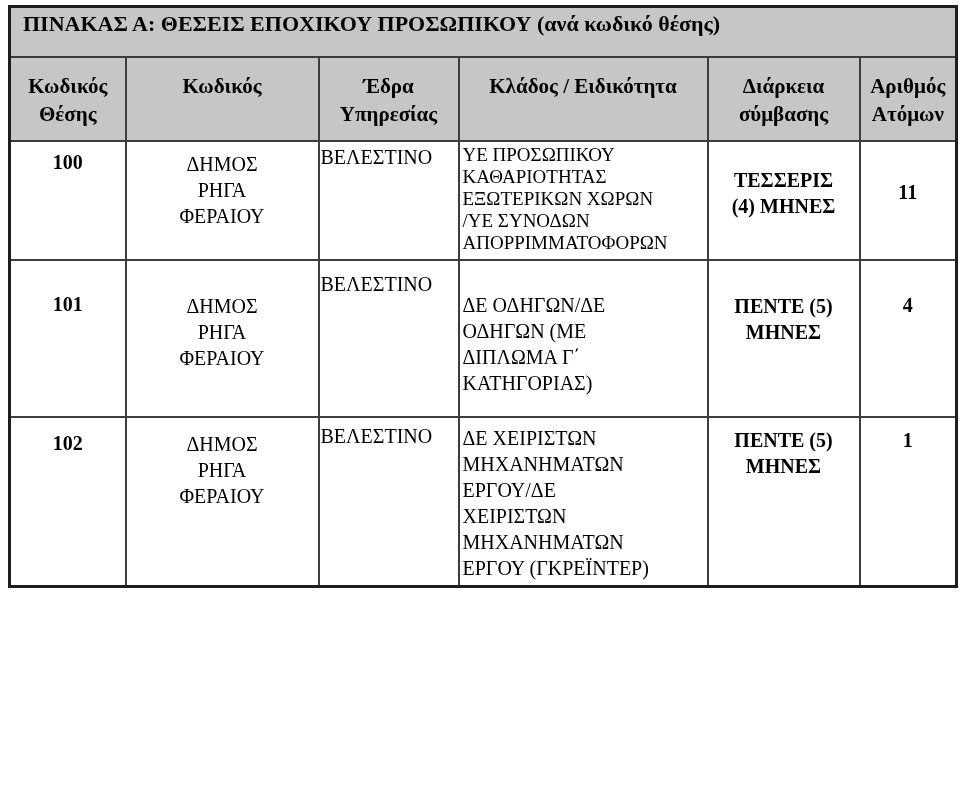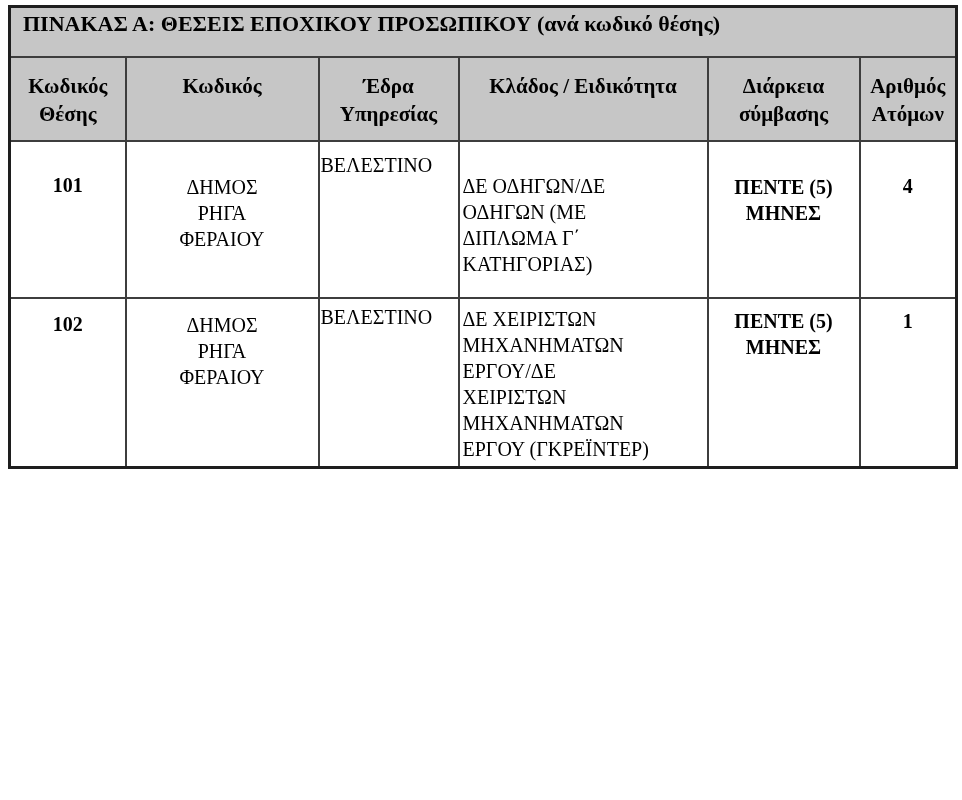--- a/index.html
+++ b/index.html
@@ -118,20 +118,35 @@
       <th>Κωδικός</th>
       <th>Έδρα
 Υπηρεσίας</th>
       <th>Κλάδος / Ειδικότητα</th>
       <th>Διάρκεια
 σύμβασης</th>
       <th>Αριθμός
 Ατόμων</th>
     </tr>
 
+    <tr class="data-row r1">
+      <td class="c1">100</td>
+      <td class="c2">ΔΗΜΟΣ
+ΡΗΓΑ
+ΦΕΡΑΙΟΥ</td>
+      <td class="c3">ΒΕΛΕΣΤΙΝΟ</td>
+      <td class="c4">ΥΕ ΠΡΟΣΩΠΙΚΟΥ
+ΚΑΘΑΡΙΟΤΗΤΑΣ
+ΕΞΩΤΕΡΙΚΩΝ ΧΩΡΩΝ
+/ΥΕ ΣΥΝΟΔΩΝ
+ΑΠΟΡΡΙΜΜΑΤΟΦΟΡΩΝ</td>
+      <td class="c5">ΤΕΣΣΕΡΙΣ
+(4)  ΜΗΝΕΣ</td>
+      <td class="c6">11</td>
+    </tr>
 
     <tr class="data-row r2">
       <td class="c1">101</td>
       <td class="c2">ΔΗΜΟΣ
 ΡΗΓΑ
 ΦΕΡΑΙΟΥ</td>
       <td class="c3">ΒΕΛΕΣΤΙΝΟ</td>
       <td class="c4">ΔΕ ΟΔΗΓΩΝ/ΔΕ
 ΟΔΗΓΩΝ (ΜΕ
 ΔΙΠΛΩΜΑ Γ΄

